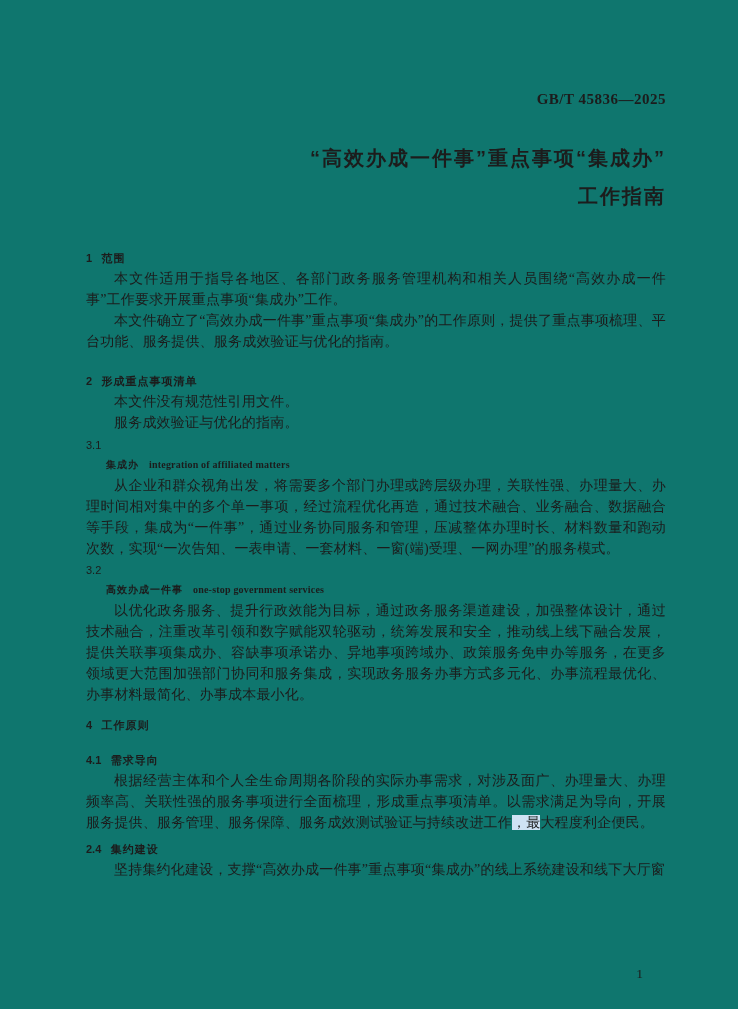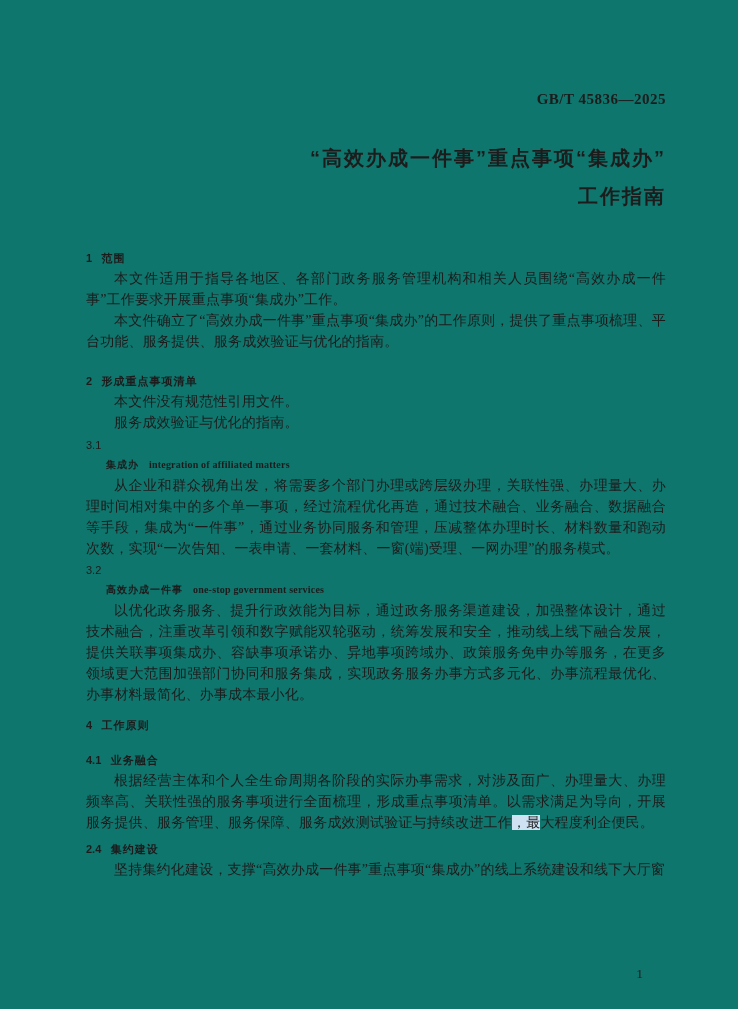--- a/index.html
+++ b/index.html
@@ -125,21 +125,21 @@
     <div class="term-number">3.1</div>
     <div class="term-line"><span class="term-zh">集成办</span><span class="term-en">integration of affiliated matters</span></div>
     <p class="body term-def">从企业和群众视角出发，将需要多个部门办理或跨层级办理，关联性强、办理量大、办理时间相对集中的多个单一事项，经过流程优化再造，通过技术融合、业务融合、数据融合等手段，集成为“一件事”，通过业务协同服务和管理，压减整体办理时长、材料数量和跑动次数，实现“一次告知、一表申请、一套材料、一窗(端)受理、一网办理”的服务模式。</p>
 
     <div class="term-number tn-2">3.2</div>
     <div class="term-line"><span class="term-zh">高效办成一件事</span><span class="term-en">one-stop government services</span></div>
     <p class="body term-def td-2">以优化政务服务、提升行政效能为目标，通过政务服务渠道建设，加强整体设计，通过技术融合，注重改革引领和数字赋能双轮驱动，统筹发展和安全，推动线上线下融合发展，提供关联事项集成办、容缺事项承诺办、异地事项跨域办、政策服务免申办等服务，在更多领域更大范围加强部门协同和服务集成，实现政务服务办事方式多元化、办事流程最优化、办事材料最简化、办事成本最小化。</p>
 
     <h2 class="clause-heading h-principles"><span class="num">4</span><span class="lbl">工作原则</span></h2>
 
-    <h3 class="clause-heading h-sub"><span class="num">4.1</span><span class="lbl">业务融合</span></h3>
+    <h3 class="clause-heading h-sub"><span class="num">4.1</span><span class="lbl">需求导向</span></h3>
     <p class="body p-sub1"><span>根据经营主体和个人全生命周期各阶段的实际办事需求，对涉及面广、办理量大、办理频率高、关联性强的服务事项进行全面梳理，形成重点事项清单。以需求满足为导向，开展服务提供、服务管理、服务保障、服务成效测试验证与持续改进工作</span><span class="hl">，最</span><span>大程度利企便民。</span></p>
 
     <h3 class="clause-heading h-sub2"><span class="num">2.4</span><span class="lbl">集约建设</span></h3>
     <p class="body p-sub2">坚持集约化建设，支撑“高效办成一件事”重点事项“集成办”的线上系统建设和线下大厅窗口配</p>
 
   </div>
 
   <div class="page-number">1</div>
 </div>
 

